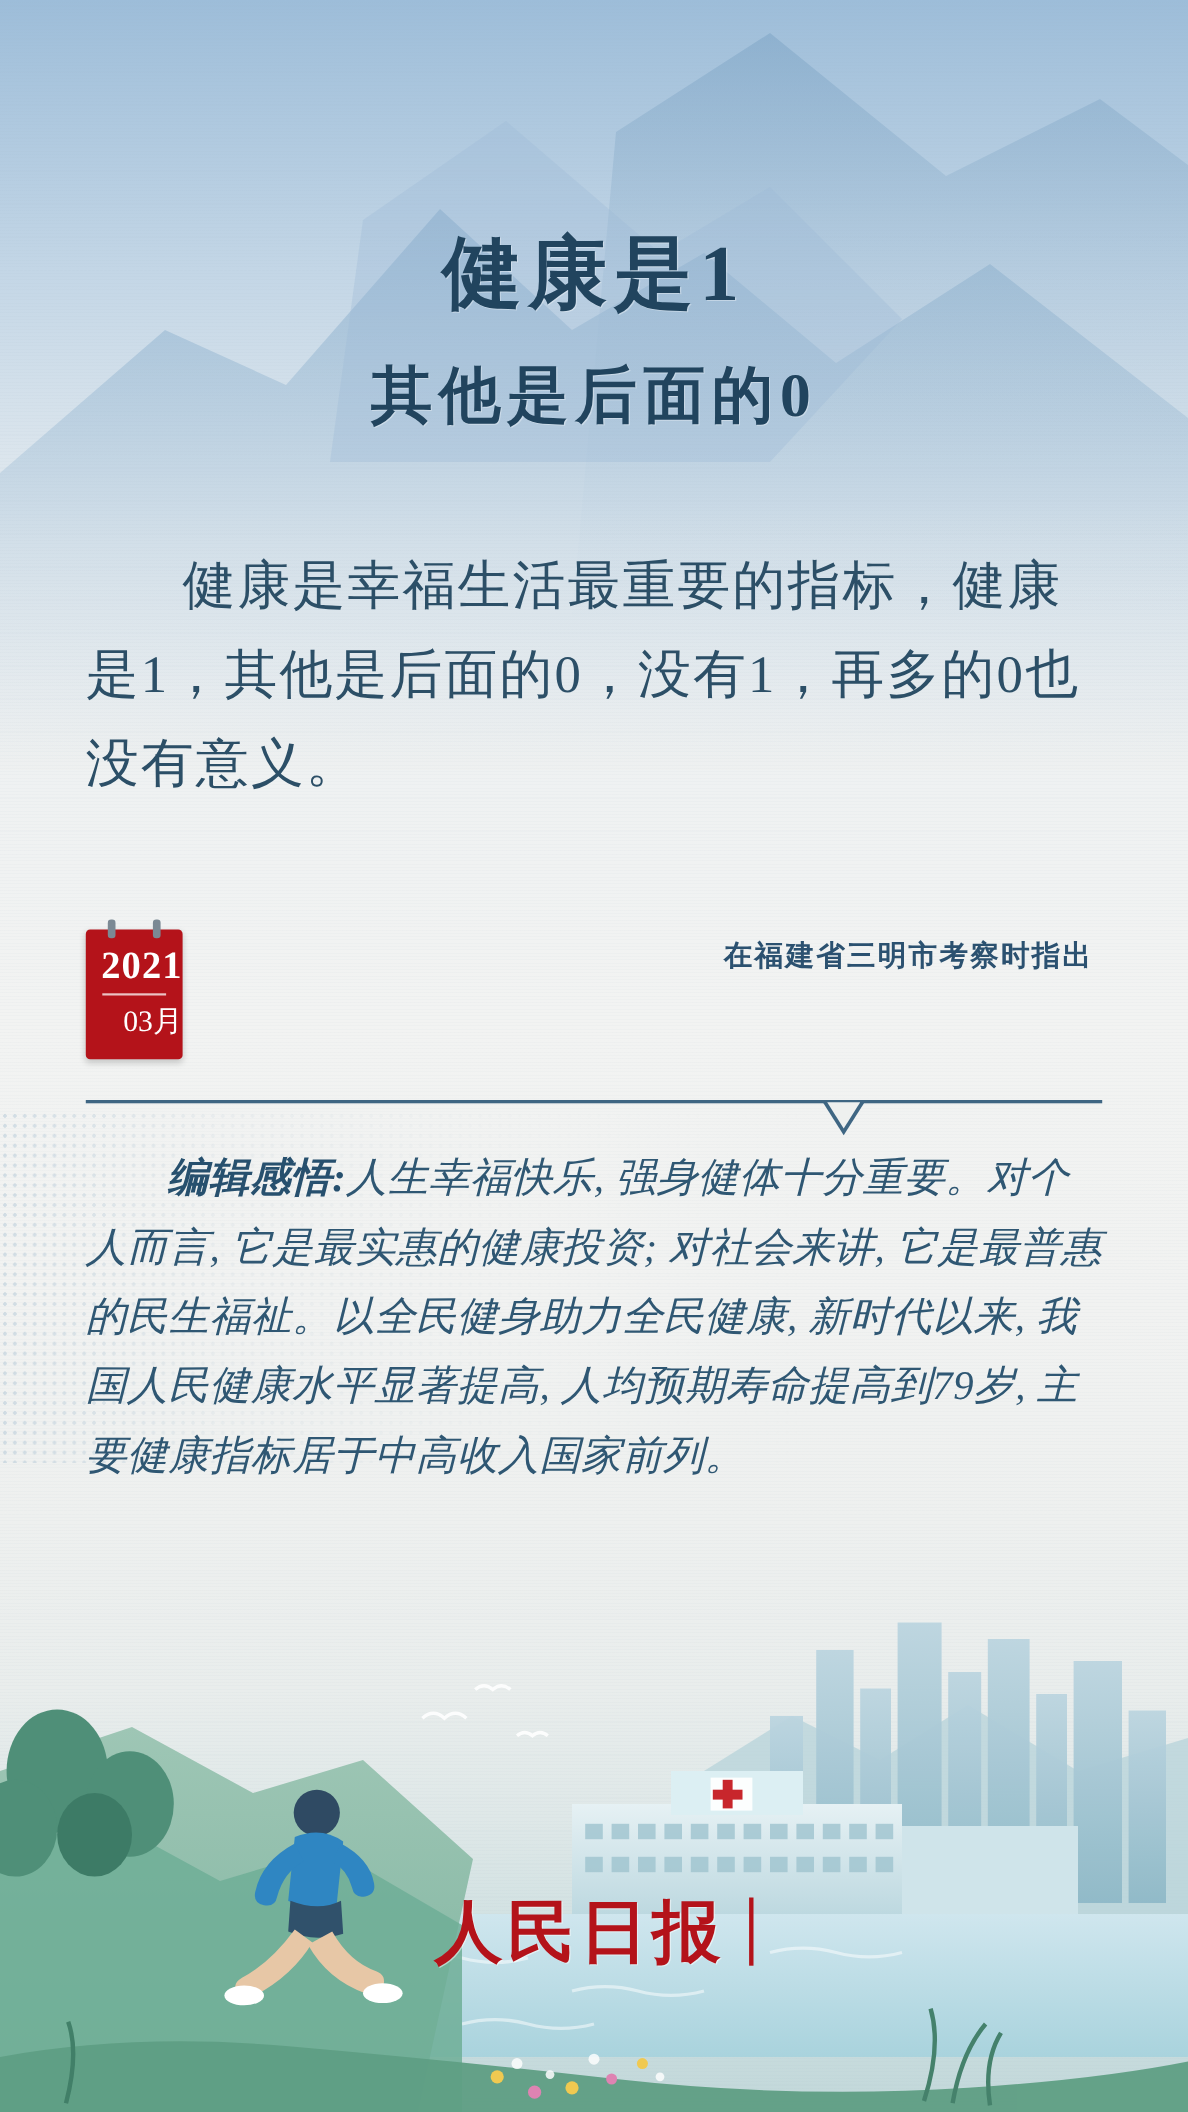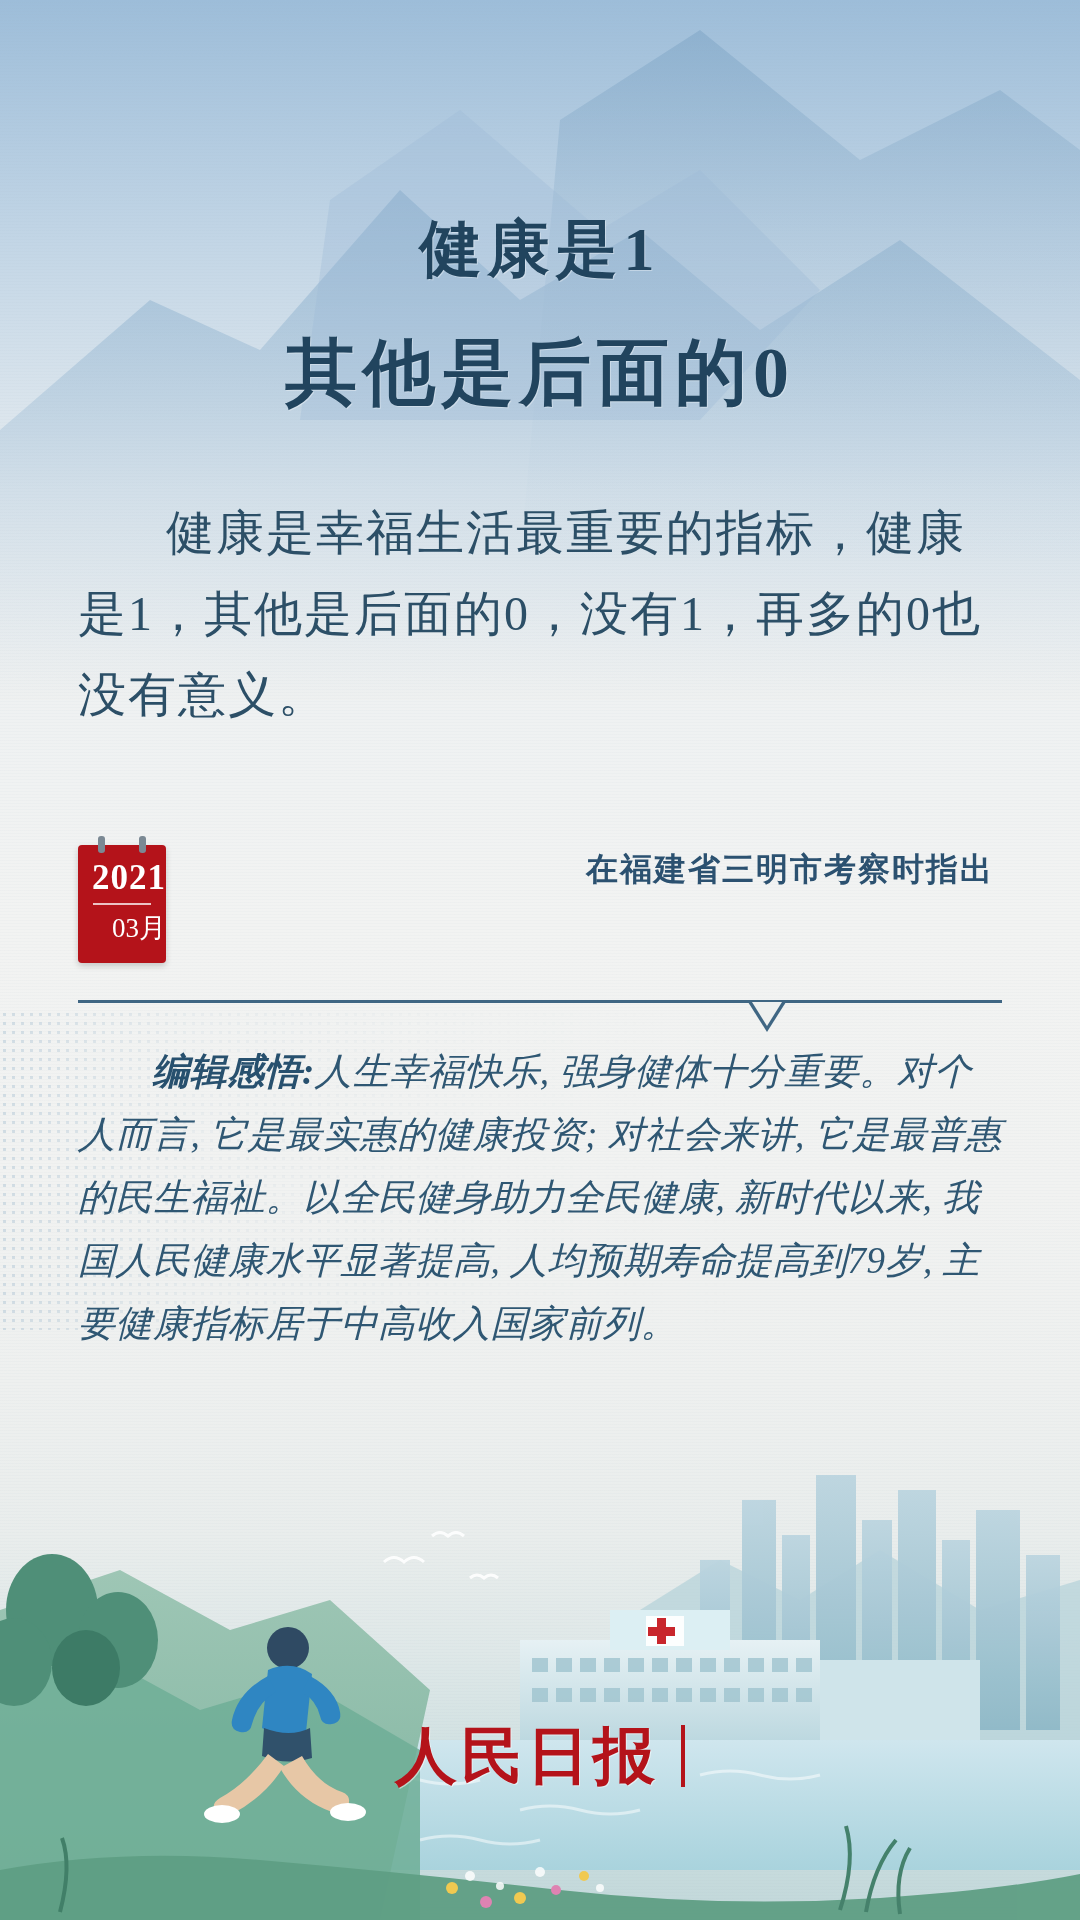--- a/index.html
+++ b/index.html
@@ -64,22 +64,22 @@
   }
   .headline .line {
     font-family: "Liberation Serif", serif;
     font-weight: bold;
     font-size: 88px;
     letter-spacing: 6px;
     line-height: 108px;
     color: #21445e;
     text-shadow: 1px 1px 0 rgba(255,255,255,0.35);
   }
-  .headline .line1 { font-size: 62px; }
-  .headline .line2 { font-size: 72px; margin-top: 16px; }
+  .headline .line1 { font-size: 72px; }
+  .headline .line2 { font-size: 56px; margin-top: 3px; }
 
   
   .quote {
     position: absolute;
     top: 492px;
     left: 78px;
     width: 930px;
     font-family: "Liberation Serif", serif;
     font-size: 48px;
     line-height: 81px;
@@ -151,21 +151,21 @@
     font-family: "Liberation Serif", serif;
     font-weight: bold;
     font-size: 54px;
     line-height: 62px;
     letter-spacing: 3px;
     color: #1f4159;
   }
   .attribution .occasion {
     font-family: "Liberation Serif", serif;
     font-weight: bold;
-    font-size: 32px;
+    font-size: 26px;
     line-height: 48px;
     letter-spacing: 2px;
     color: #2b5170;
   }
 
   
   .separator {
     position: absolute;
     left: 78px;
     top: 1000px;

